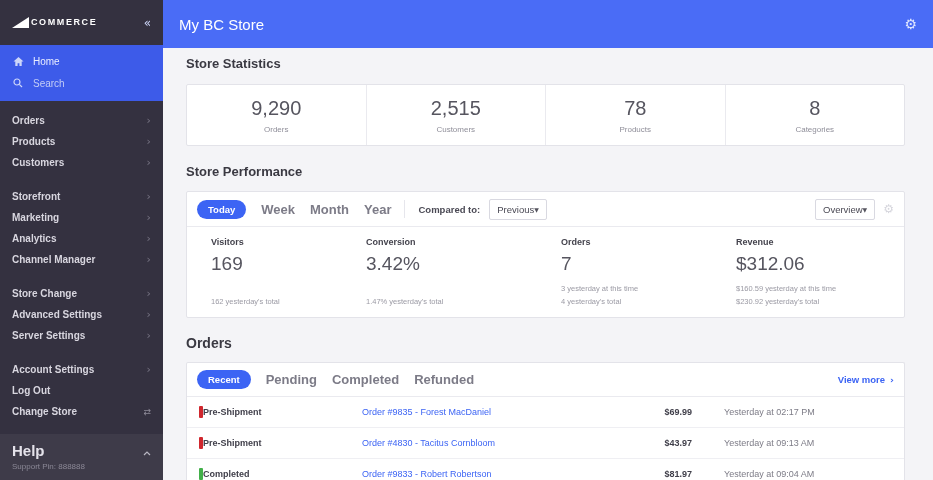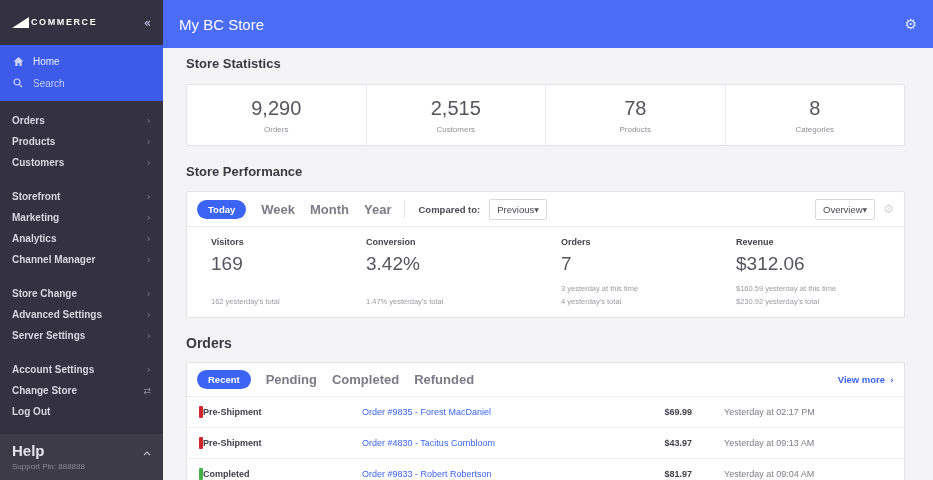--- a/index.html
+++ b/index.html
@@ -170,25 +170,25 @@
     <div class="menu-item">
       <span>Server Settings</span>
       <span class="chev icon-glyph">›</span>
     </div>
     <div class="menu-gap"></div>
     <div class="menu-item">
       <span>Account Settings</span>
       <span class="chev icon-glyph">›</span>
     </div>
     <div class="menu-item">
+      <span>Log Out</span>
+    </div>
+    <div class="menu-item">
       <span>Change Store</span>
       <span class="mini icon-glyph">⇄</span>
-    </div>
-    <div class="menu-item">
-      <span>Log Out</span>
     </div>
   </div>
 
   <div class="help-bar">
     <div class="help-top">
       <span>Help</span>
       <span>
         <svg width="8" height="5" viewBox="0 0 8 5">
             <path d="M1 4 L4 1 L7 4" fill="none" stroke="#b9b7c2" stroke-width="1.2"></path>
           </svg>

